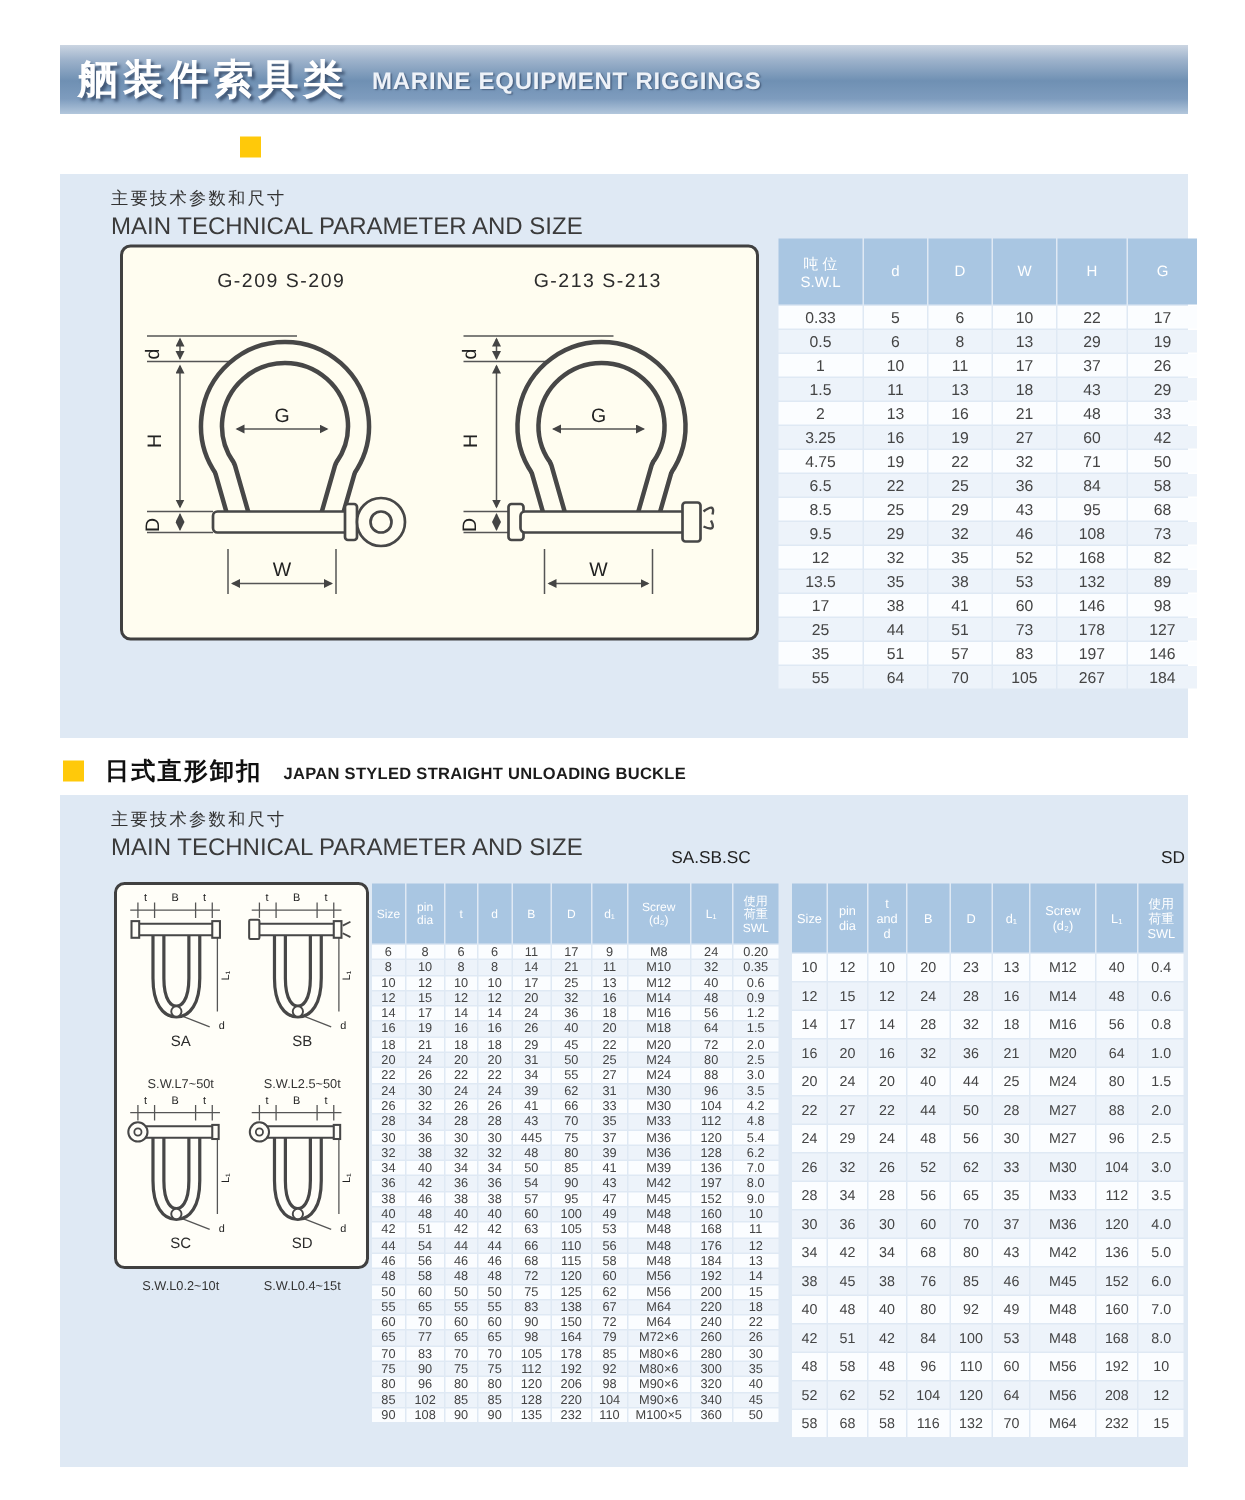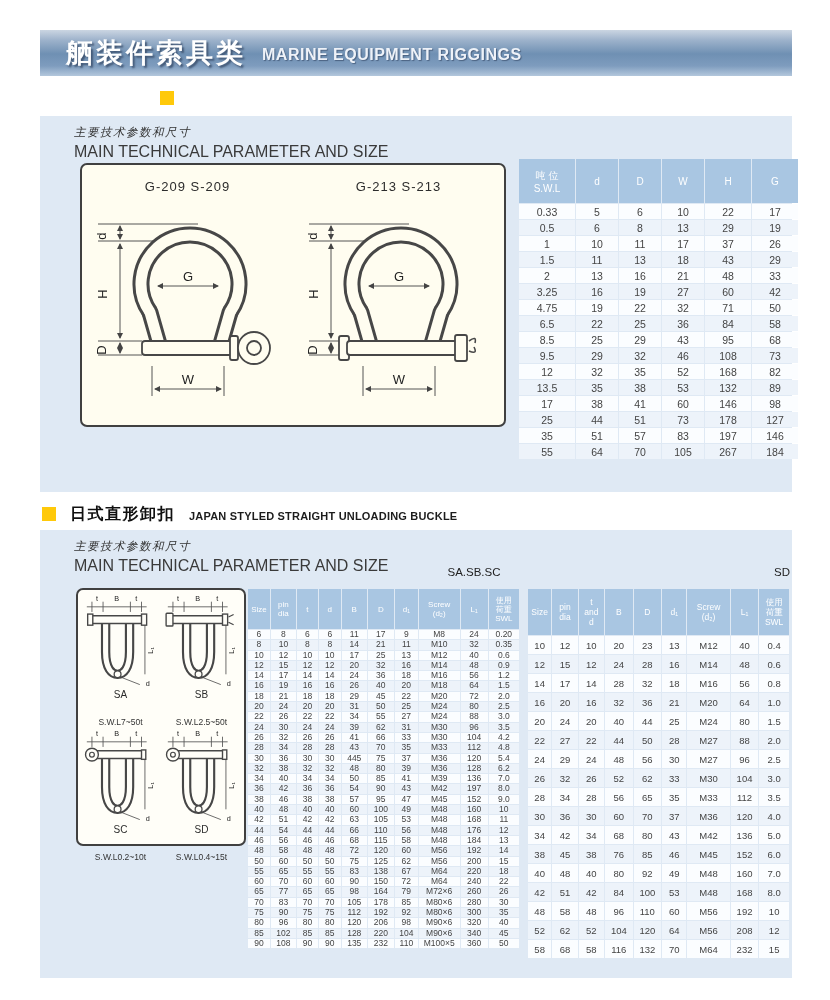--- a/index.html
+++ b/index.html
@@ -3,38 +3,38 @@
 <meta charset="utf-8">
 <style>
   * { margin:0; padding:0; box-sizing:border-box; }
   html,body { background:#ffffff; }
   body { width:830px; height:1000px; position:relative; font-family:"Liberation Sans","DejaVu Sans",sans-serif; }
   .page { position:absolute; inset:0; overflow:hidden; }
 
   
   .banner { position:absolute; left:40px; top:30px; width:752px; height:46px;
     background:linear-gradient(180deg,#cbd5e2 0%,#9db2cb 22%,#6f90b3 52%,#7e9cbe 78%,#b3c7dc 100%);
-    display:flex; align-items:center; padding-left:26px; gap:16px; }
+    display:flex; align-items:center; padding-left:12px; gap:16px; }
   .banner-cn { font-size:27px; font-weight:bold; color:#ffffff; letter-spacing:3px;
     text-shadow:2px 2px 2px rgba(55,75,105,.85); }
   .banner-en { font-size:16px; font-weight:bold; color:#eef2f8; letter-spacing:.5px;
     text-shadow:1px 1px 1px rgba(55,75,105,.7); padding-top:4px; }
 
   
   .sec-title { position:absolute; left:42px; display:flex; align-items:center; gap:14px; height:18px; }
   .bullet { width:14px; height:14px; background:#ffc90a; flex:0 0 auto; }
   .sec-cn { font-size:16px; font-weight:bold; color:#101010; letter-spacing:1.5px; }
   .sec-en { font-size:11px; font-weight:bold; color:#1c1c1c; letter-spacing:.2px; padding-top:3px; }
 
   
   .panel { position:absolute; left:40px; width:752px; background:#dfe9f4; }
   .panel-1 { top:116px; height:376px; }
   .panel-2 { top:530px; height:448px; }
   .param { position:absolute; left:34px; top:9px; color:#333; }
-  .param-cn { font-size:11.5px; letter-spacing:1.5px;font-style:italic; }
+  .param-cn { font-size:11.5px; letter-spacing:1.5px; }
   .param-en { font-size:16px; margin-top:3px; color:#3a3a3a; }
 
   
   .diagram-box { position:absolute; border:2px solid #404040; border-radius:7px; }
   .box-1 { left:40px; top:47px; width:426px; height:264px; background:#fffdf0;
     display:flex; justify-content:space-around; padding-top:6px; }
   .box-2 { left:36px; top:58px; width:170px; height:258px; background:#fffef8;
     display:grid; grid-template-columns:1fr 1fr; padding:4px 2px; row-gap:2px; }
   .fig { display:flex; flex-direction:column; align-items:center; }
   .fig-title { font-size:13px; color:#2c2c2c; letter-spacing:1px; margin:8px 0 0; }

